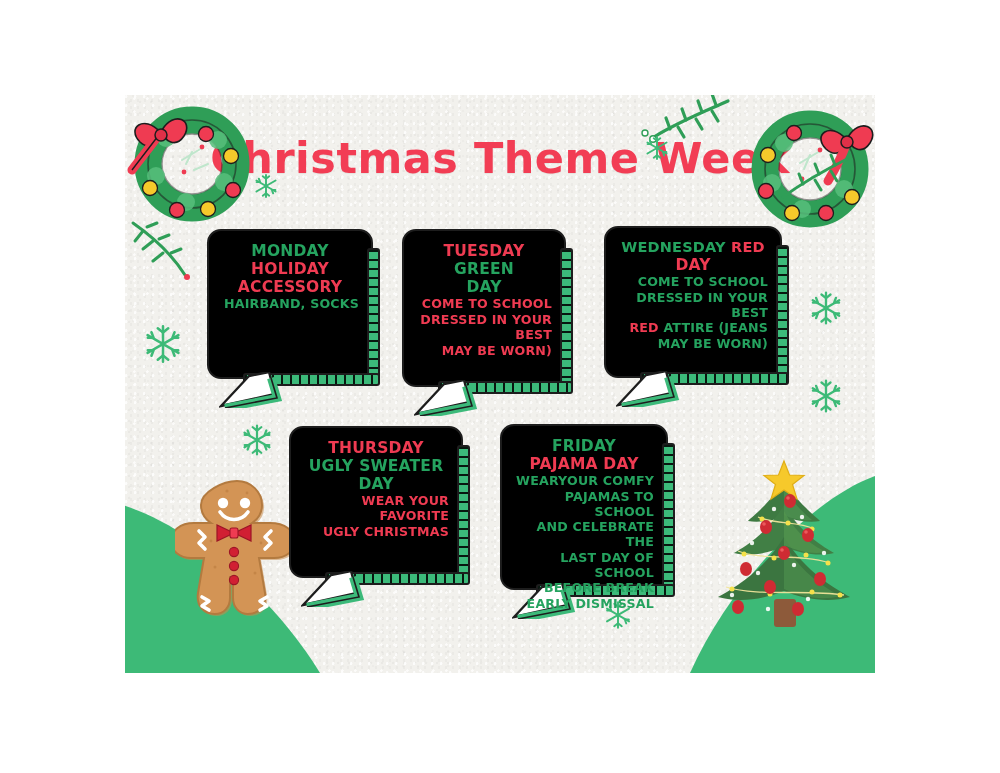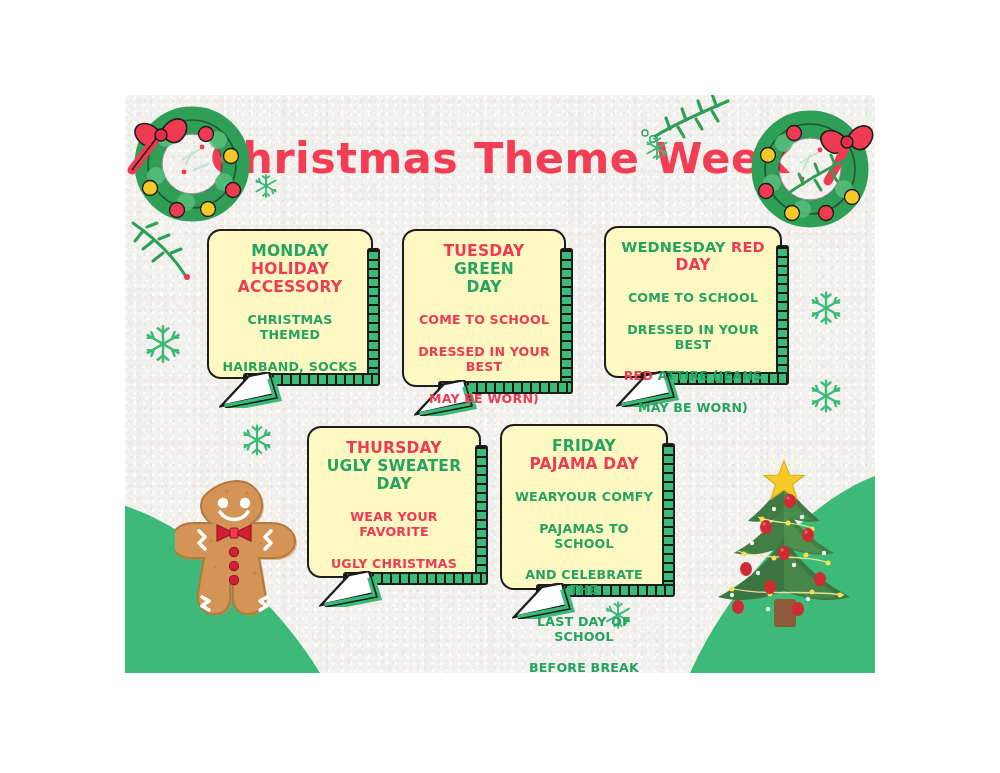--- a/index.html
+++ b/index.html
@@ -38,38 +38,38 @@
     font-family:"DejaVu Sans",sans-serif;
     font-weight:700;font-size:43px;letter-spacing:.5px;
     color:#f23d54;
     text-shadow:0 1px 0 rgba(0,0,0,.05);
     white-space:nowrap;
   }
 
   
   .bubble{
     position:absolute;
-    background:#fef9c3;
+    background:#000000;
     border:2.5px solid #1d1d1d;
     border-radius:14px;
     box-sizing:border-box;
     z-index:6;
   }
   .bubble .body{
     position:relative;z-index:3;
     padding:11px 12px 8px 12px;
     text-align:center;
     font-family:"DejaVu Sans",sans-serif;
     font-weight:700;
     line-height:1.17;
     letter-spacing:.2px;
   }
   .hl{font-size:15.5px;display:block;}
   .hl.small{font-size:14.5px;}
-  .bd{font-size:12.6px;display:block;margin-top:17px;}
+  .bd{font-size:12.6px;display:block;margin-top:1px;text-align:right;}
   .green{color:#25a35f;}
   .red{color:#ef3b52;}
 
   
   .tape{
     position:absolute;background:#3cba7a;
     border:2.2px solid #1d1d1d;box-sizing:border-box;
     z-index:1;
   }
   .tape-right{
@@ -224,21 +224,20 @@
       <div class="tape tape-bottom"></div>
       <svg class="tail" viewBox="0 0 66 36">
         <path d="M50 0 L56 22 L2 34 L30 4 Z" fill="#ffffff" stroke="#1d1d1d" stroke-width="2.4"></path>
         <path d="M52 6 L58 26 L6 36" fill="none" stroke="#3cba7a" stroke-width="8"></path>
         <path d="M52 6 L58 26 L6 36" fill="none" stroke="#1d1d1d" stroke-width="1.6"></path>
       </svg>
       <div class="body">
           <span class="hl green">MONDAY</span>
           <span class="hl red">HOLIDAY</span>
           <span class="hl red">ACCESSORY</span>
-          <span class="bd"><span class="green">CHRISTMAS THEMED</span></span>
           <span class="bd"><span class="green">HAIRBAND, SOCKS</span></span>
         </div>
     </div>
 
     <div class="bubble" id="b-tuesday" style="left:277px;top:134px;width:164px;height:158px;">
       <div class="tape tape-right"></div>
       <div class="tape tape-bottom"></div>
       <svg class="tail" viewBox="0 0 66 36">
         <path d="M50 0 L56 22 L2 34 L30 4 Z" fill="#ffffff" stroke="#1d1d1d" stroke-width="2.4"></path>
         <path d="M52 6 L58 26 L6 36" fill="none" stroke="#3cba7a" stroke-width="8"></path>
@@ -265,21 +264,21 @@
       <div class="body">
           <span class="hl small"><span class="green">WEDNESDAY </span><span class="red">RED</span></span>
           <span class="hl red">DAY</span>
           <span class="bd"><span class="green">COME TO SCHOOL</span></span>
           <span class="bd"><span class="green">DRESSED IN YOUR BEST</span></span>
           <span class="bd"><span class="red">RED </span><span class="green">ATTIRE (JEANS</span></span>
           <span class="bd"><span class="green">MAY BE WORN)</span></span>
         </div>
     </div>
 
-    <div class="bubble" id="b-thursday" style="left:182px;top:331px;width:174px;height:152px;">
+    <div class="bubble" id="b-thursday" style="left:164px;top:331px;width:174px;height:152px;">
       <div class="tape tape-right"></div>
       <div class="tape tape-bottom"></div>
       <svg class="tail" viewBox="0 0 66 36">
         <path d="M50 0 L56 22 L2 34 L30 4 Z" fill="#ffffff" stroke="#1d1d1d" stroke-width="2.4"></path>
         <path d="M52 6 L58 26 L6 36" fill="none" stroke="#3cba7a" stroke-width="8"></path>
         <path d="M52 6 L58 26 L6 36" fill="none" stroke="#1d1d1d" stroke-width="1.6"></path>
       </svg>
       <div class="body">
           <span class="hl red">THURSDAY</span>
           <span class="hl green">UGLY SWEATER</span>

